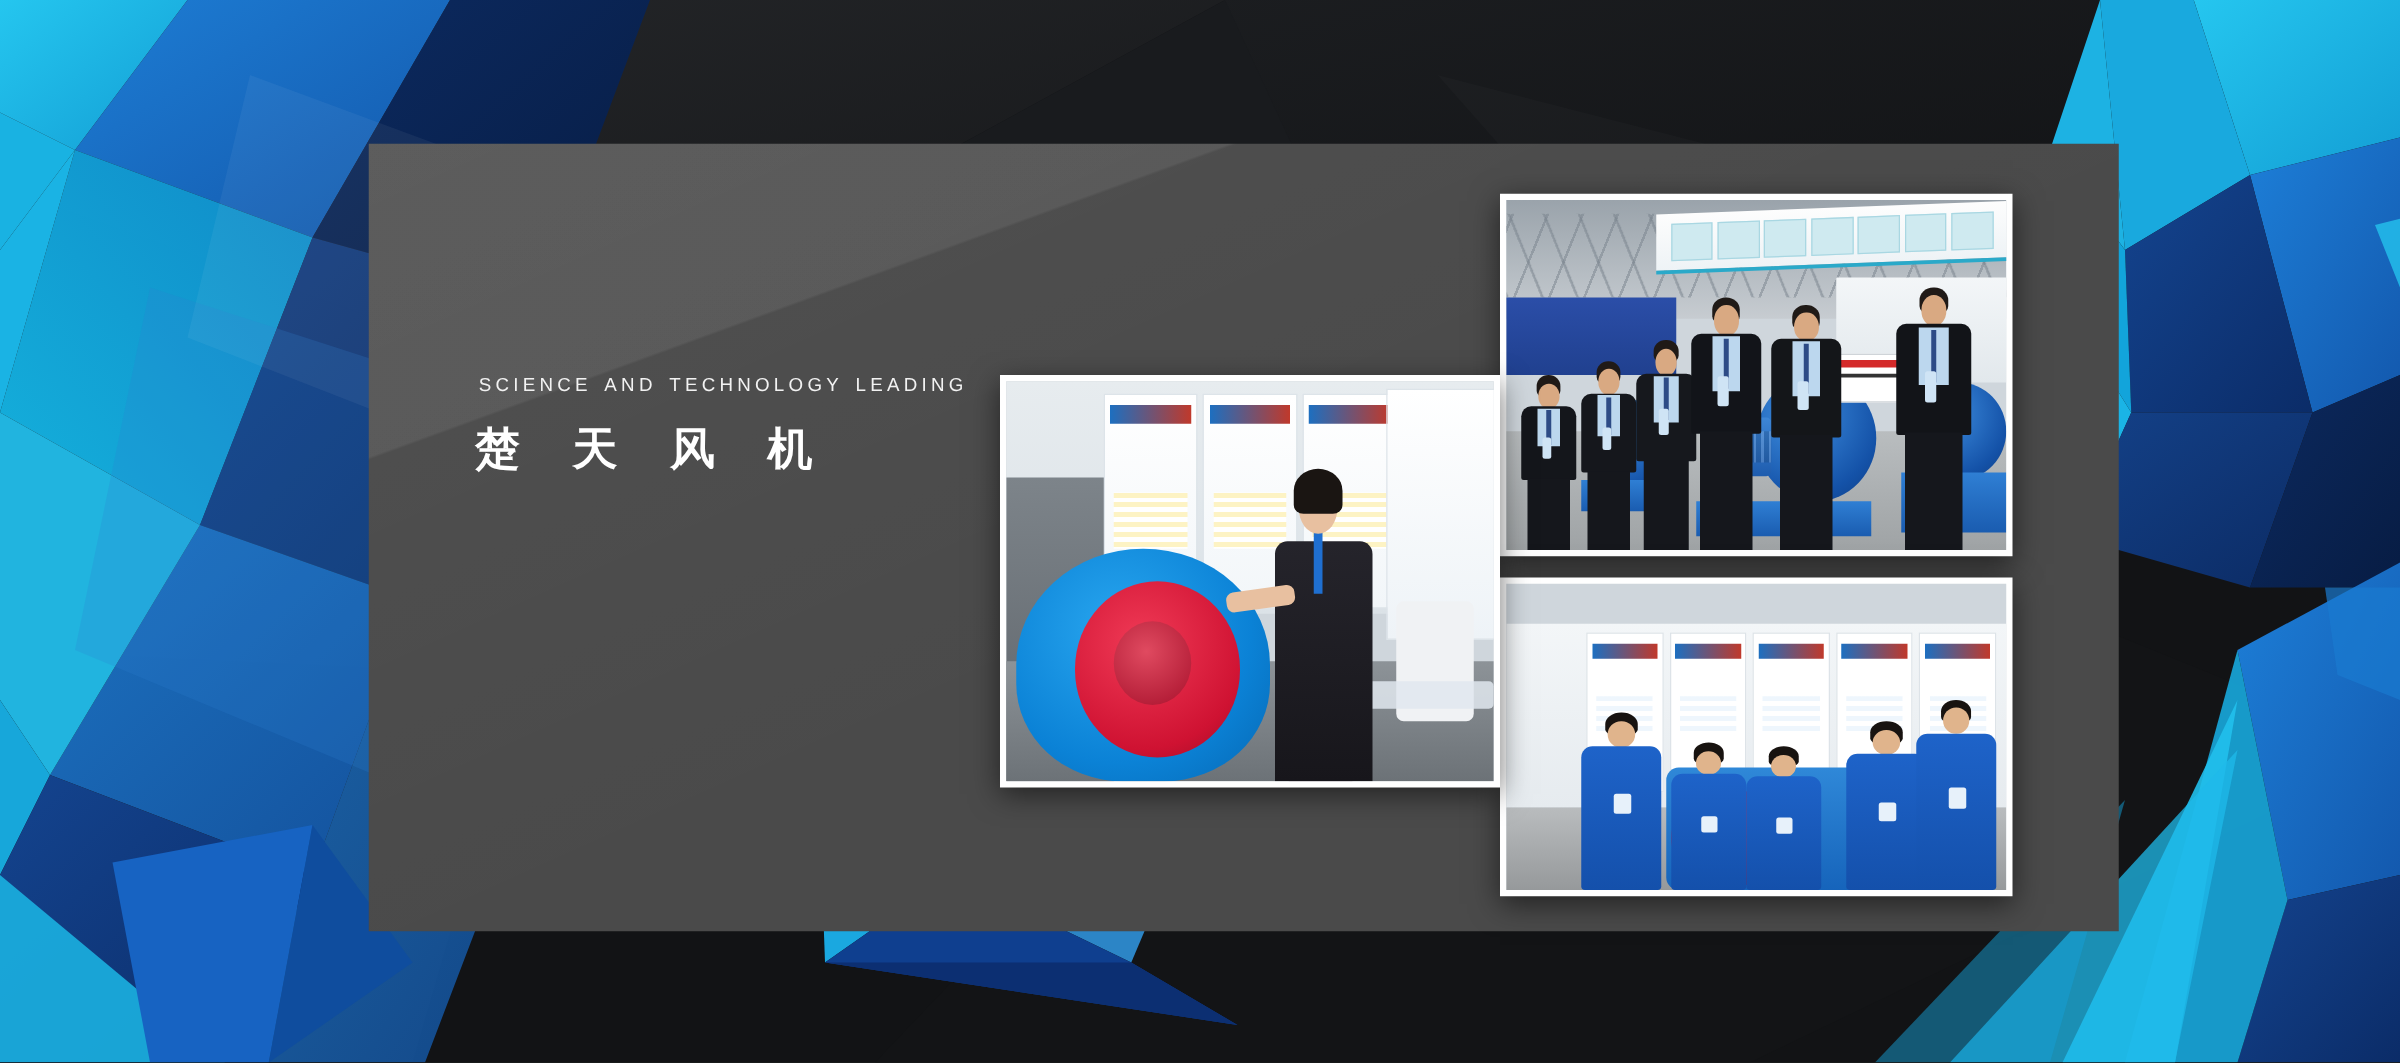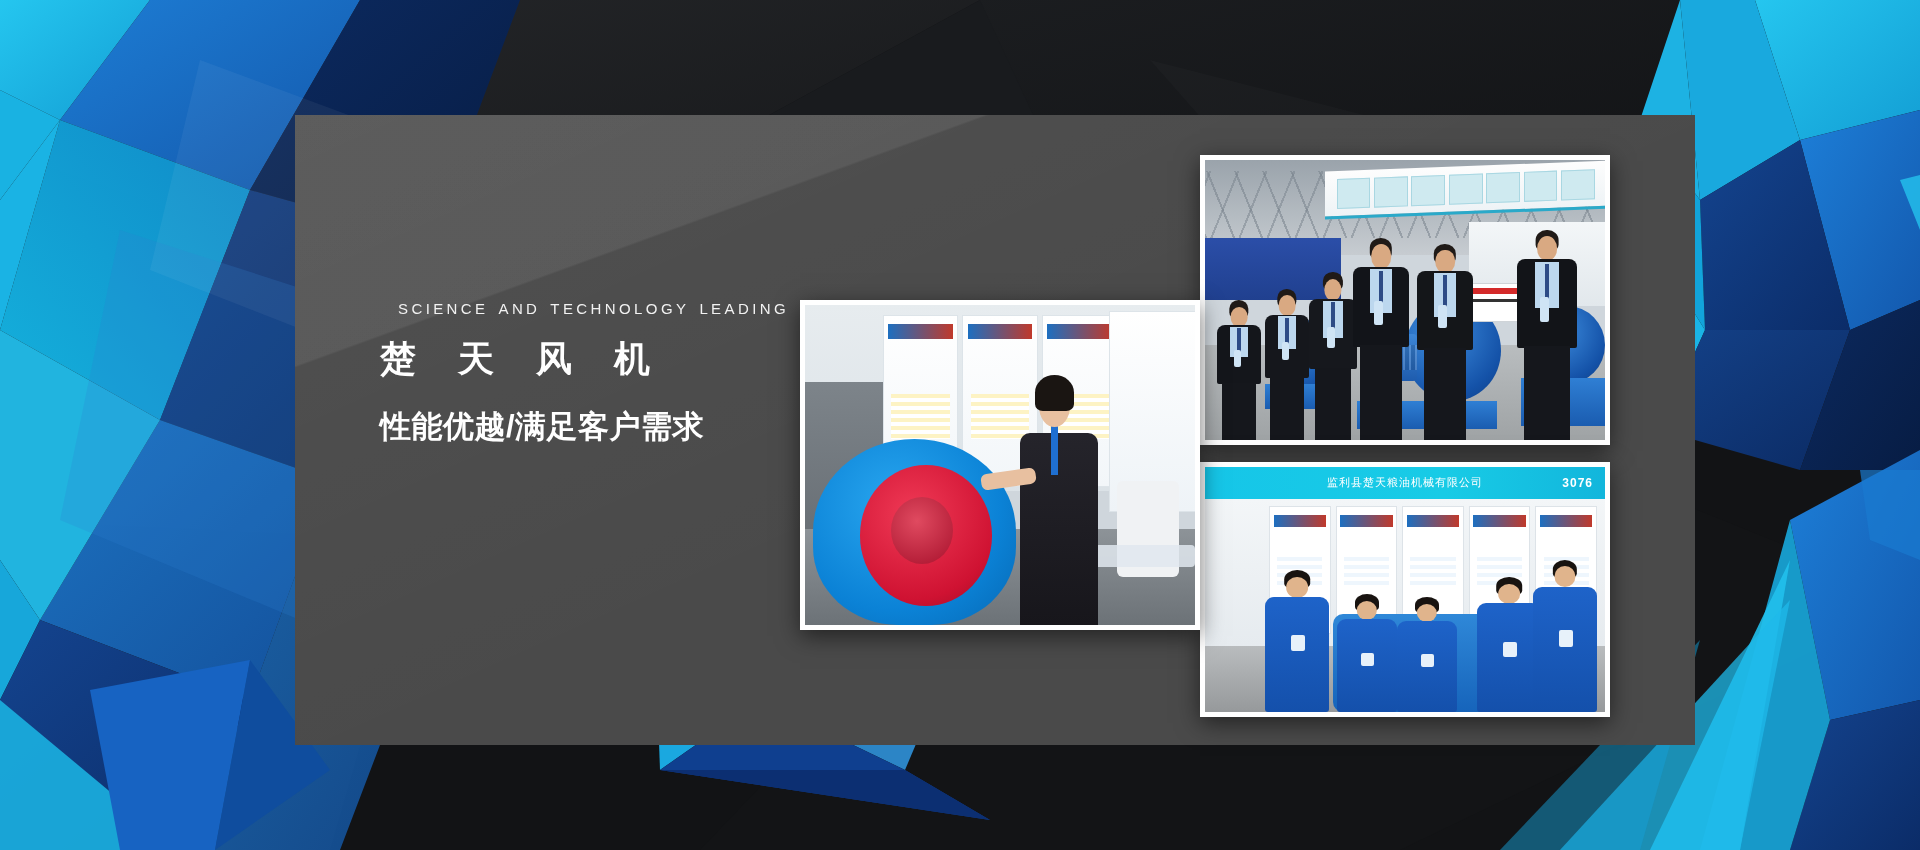--- a/index.html
+++ b/index.html
@@ -43,21 +43,21 @@
     top: 300px;
     width: 640px;
     z-index: 6;
   }
   .eyebrow {
     color: #f2f2f2;
     font-size: 15px;
     letter-spacing: 3.4px;
     font-weight: 400;
     white-space: nowrap;
-    margin-left: 18px;
+    margin-left: 3px;
   }
   .eyebrow span { margin-right: 10px; }
   .headline {
     color: #ffffff;
     font-size: 62px;
     font-weight: 700;
     letter-spacing: -0.5px;
     line-height: 1.0;
     margin-top: 12px;
     white-space: nowrap;
@@ -324,21 +324,20 @@
 
     <div class="eyebrow">
       <span>SCIENCE</span><span>AND</span><span>TECHNOLOGY</span><span>LEADING</span>
     </div>
 
 
     <div class="cn-name">
       <span>楚</span><span>天</span><span>风</span><span>机</span>
     </div>
 
-    <div class="tagline">性能优越/满足客户需求</div>
   </div>
 
   <div class="photo photo-top">
     <div class="inner">
       <div class="hall-bg">
         <div class="p1-ceiling"></div>
         <div class="p1-truss"></div>
         <div class="p1-banner">
           <i style="left:4%"></i>
             <i style="left:17%"></i>
@@ -463,24 +462,20 @@
         <div class="body" style="top:19%; height:81%;"></div>
         <div class="card" style="top:48%;"></div>
       </div>
       <div class="polo" style="left:82%; width:16%; height:62%;">
         <div class="hair" style="top:0;  width:38%; height:12%;"></div>
         <div class="head" style="top:4%; width:33%; height:14%;"></div>
         <div class="body" style="top:18%; height:82%;"></div>
         <div class="card" style="top:46%;"></div>
       </div>
 
-      <div class="p3-banner">
-        <span>监利县楚天粮油机械有限公司</span>
-        <span class="num">3076</span>
-      </div>
     </div>
   </div>
 
   <div class="photo photo-center">
     <div class="inner">
       <div class="p2-wall"></div>
       <div class="p2-floorL"></div>
       <div class="p2-posters">
         <div></div>
           <div></div>

